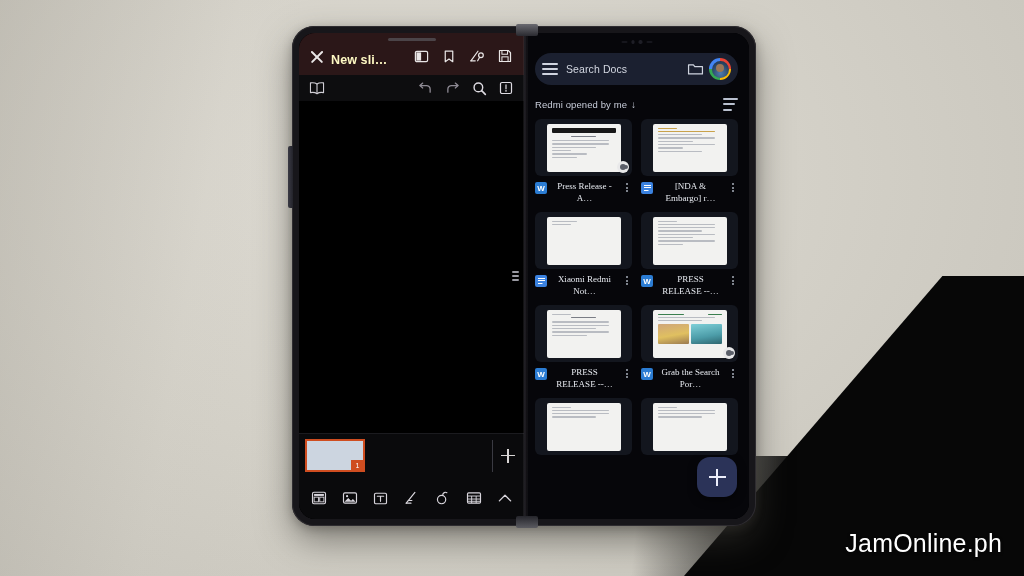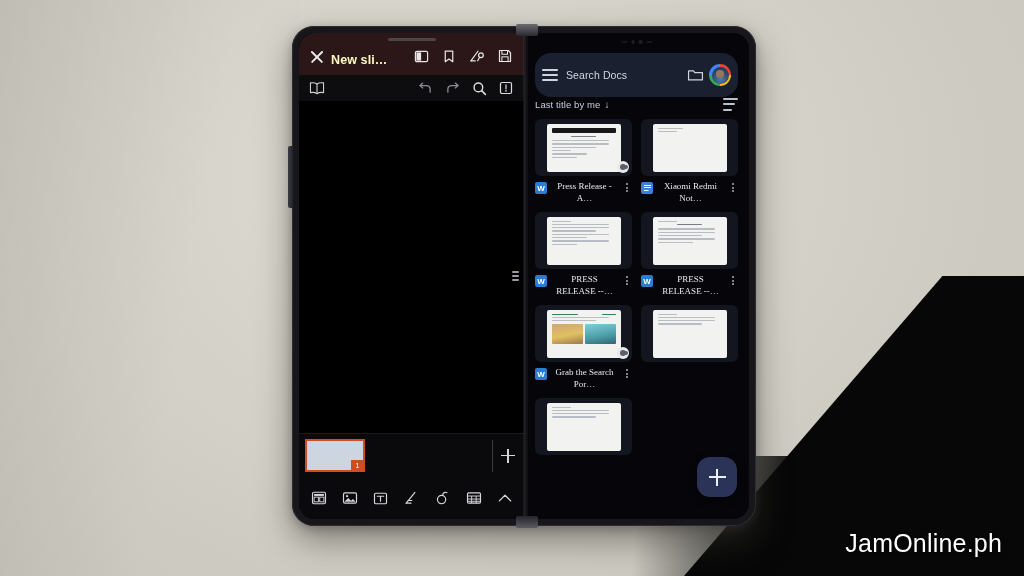--- a/index.html
+++ b/index.html
@@ -188,21 +188,21 @@
     position:relative; overflow:hidden; flex:0 0 225px;
   }
   #cam-dots {
     position:absolute; left:50%; transform:translateX(-50%); top:7px;
     display:flex; gap:4px; align-items:center;
   }
   #cam-dots i { width:3.5px; height:3.5px; border-radius:50%; background:#1e1e26; display:block; }
   #cam-dots i.dash { width:6px; height:2px; border-radius:1px; background:#16161d; }
 
   #docs-search {
-    position:absolute; left:11px; top:20px; width:203px; height:44px;
+    position:absolute; left:11px; top:20px; width:203px; height:32px;
     background:#1b2030; border-radius:16px;
     display:flex; align-items:center; padding:15px 7px;
   }
   #hamburger { width:16px; height:12px; flex:0 0 16px; display:flex; flex-direction:column; justify-content:space-between; }
   #hamburger i { display:block; height:1.8px; background:#cfd4df; border-radius:1px; }
   #search-placeholder {
     flex:1 1 auto; color:#d3d7e1; font-size:10.5px; margin-left:8px; letter-spacing:.1px;
   }
   #folder-icon { width:17px; height:17px; flex:0 0 17px; margin-right:5px; }
   #avatar {
@@ -466,21 +466,21 @@
           <svg width="17" height="15" viewBox="0 0 18 16">
             <path d="M1.6 4.2 h5.2 l1.4 1.8 h8.2 v7.8 h-14.8z" fill="none" stroke="#cfd4df" stroke-width="1.3" stroke-linejoin="round"></path>
           </svg>
         </div>
         <div id="avatar">
           <div id="avatar-inner"></div>
         </div>
       </div>
 
       <div id="sortbar">
-        <div id="sort-label">Last title by me</div>
+        <div id="sort-label">Redmi opened by me</div>
         <div id="sort-arrow">↓</div>
         <div class="spacer"></div>
         <div id="list-view-icon">
             <i></i>
             <i></i>
             <i></i>
           </div>
       </div>
 
       <div id="docs-grid">
@@ -505,20 +505,43 @@
             <div class="doc-icon word">W</div>
             <div class="doc-name">Press Release - A…</div>
             <div class="doc-kebab">
                 <i></i>
                 <i></i>
                 <i></i>
               </div>
           </div>
         </div>
 
+        <div class="doc-card">
+          <div class="doc-thumb">
+            <div class="doc-page">
+              <div class="pg-line w30 acc"></div>
+              <div class="pg-line w90 acc"></div>
+              <div class="pg-line w70"></div>
+              <div class="pg-line w90"></div>
+              <div class="pg-line w55"></div>
+              <div class="pg-line w90"></div>
+              <div class="pg-line w40"></div>
+              <div class="pg-line w70"></div>
+            </div>
+          </div>
+          <div class="doc-meta">
+            <div class="doc-icon gdoc"></div>
+            <div class="doc-name">[NDA &amp; Embargo] r…</div>
+            <div class="doc-kebab">
+                <i></i>
+                <i></i>
+                <i></i>
+              </div>
+          </div>
+        </div>
 
         <div class="doc-card">
           <div class="doc-thumb">
             <div class="doc-page">
               <div class="pg-line w40"></div>
               <div class="pg-line w30"></div>
             </div>
           </div>
           <div class="doc-meta">
             <div class="doc-icon gdoc"></div>

